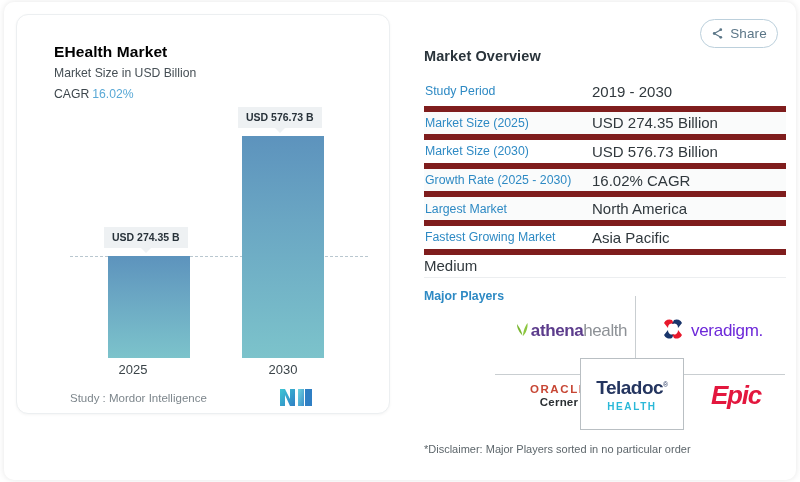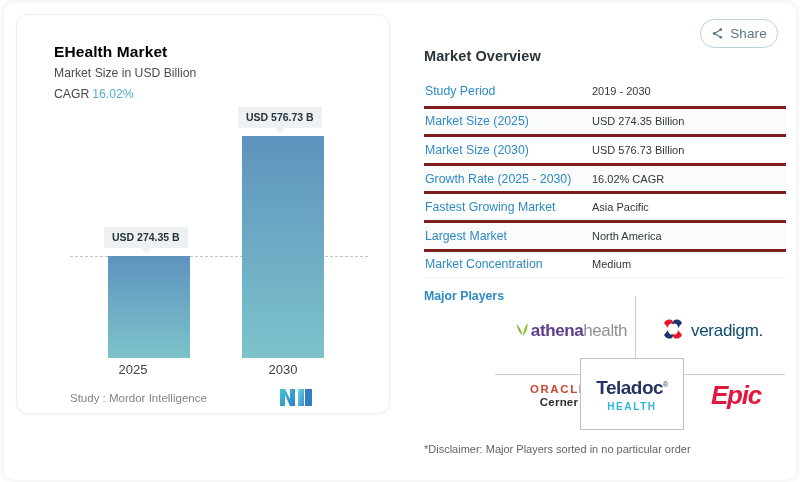--- a/index.html
+++ b/index.html
@@ -139,33 +139,33 @@
   }
   .ov-title {
     font-size: 14.5px; font-weight: bold; color: #2a343b;
     margin-bottom: 13px; letter-spacing: .1px;
   }
   .ov-table { width: 362px; }
   .ov-row {
     display: flex;
     align-items: center;
     height: 28.6px;
-    border-top: 3px solid #7f1d1d;
+    border-top: 6px solid #7f1d1d;
   }
   .ov-row:first-child { border-top: none; }
   .ov-row.alt { background: #fafbfb; }
   .ov-k {
     width: 168px;
     font-size: 12.3px;
     color: #2e8ac4;
     padding-left: 1px;
   }
   .ov-v {
     flex: 1;
-    font-size: 11px;
+    font-size: 15px;
     color: #30383d;
   }
   .ov-players-label {
     font-size: 12.3px;
     color: #2e8ac4;
     padding-top: 11px;
     border-top: 1px solid #eceef0;
     margin-top: 0;
     height: 30px;
     font-weight: bold;
@@ -200,21 +200,21 @@
   }
 
   
   .athena-wrap { display:flex; align-items:center; gap:1px; }
   .athena-txt { font-size: 17px; font-weight: bold; letter-spacing: -0.4px; }
   .athena-txt .p1 { color: #5c3c8c; }
   .athena-txt .p2 { color: #8d9196; font-weight: normal; }
 
   
   .vera-wrap { display:flex; align-items:center; gap:6px; }
-  .vera-txt { font-size: 17px; color: #0c4a6e; letter-spacing: -0.3px; }
+  .vera-txt { font-size: 17px; color: #6d28d9; letter-spacing: -0.3px; }
 
   
   .oracle-wrap { text-align:center;margin-left:32px; }
   .oracle-top {
     font-size: 11.5px; font-weight: bold; color: #c74634;
     letter-spacing: 1.6px;
   }
   .oracle-bot {
     font-size: 11.5px; font-weight: bold; color: #2a2f33;
     letter-spacing: .2px; margin-top: 1px;
@@ -321,30 +321,29 @@
         <div class="ov-v">USD 274.35 Billion</div>
       </div>
       <div class="ov-row">
         <div class="ov-k">Market Size (2030)</div>
         <div class="ov-v">USD 576.73 Billion</div>
       </div>
       <div class="ov-row alt">
         <div class="ov-k">Growth Rate (2025 - 2030)</div>
         <div class="ov-v">16.02% CAGR</div>
       </div>
+      <div class="ov-row alt">
+        <div class="ov-k">Largest Market</div>
+        <div class="ov-v">North America</div>
+      </div>
       <div class="ov-row">
         <div class="ov-k">Fastest Growing Market</div>
         <div class="ov-v">Asia Pacific</div>
       </div>
-      <div class="ov-row alt">
-        <div class="ov-k">Largest Market</div>
-        <div class="ov-v">North America</div>
-      </div>
       <div class="ov-row">
-        <div class="ov-k">Market Concentration</div>
         <div class="ov-v">Medium</div>
       </div>
       <div class="ov-players-label">Major Players</div>
     </div>
   </div>
 
   
   <div class="logo-grid">
     <div class="lg-v" style="left:140px; top:0px; width:1px; height:62px;"></div>
     <div class="lg-h" style="left:0px; top:78px; width:85px; height:1px;"></div>

